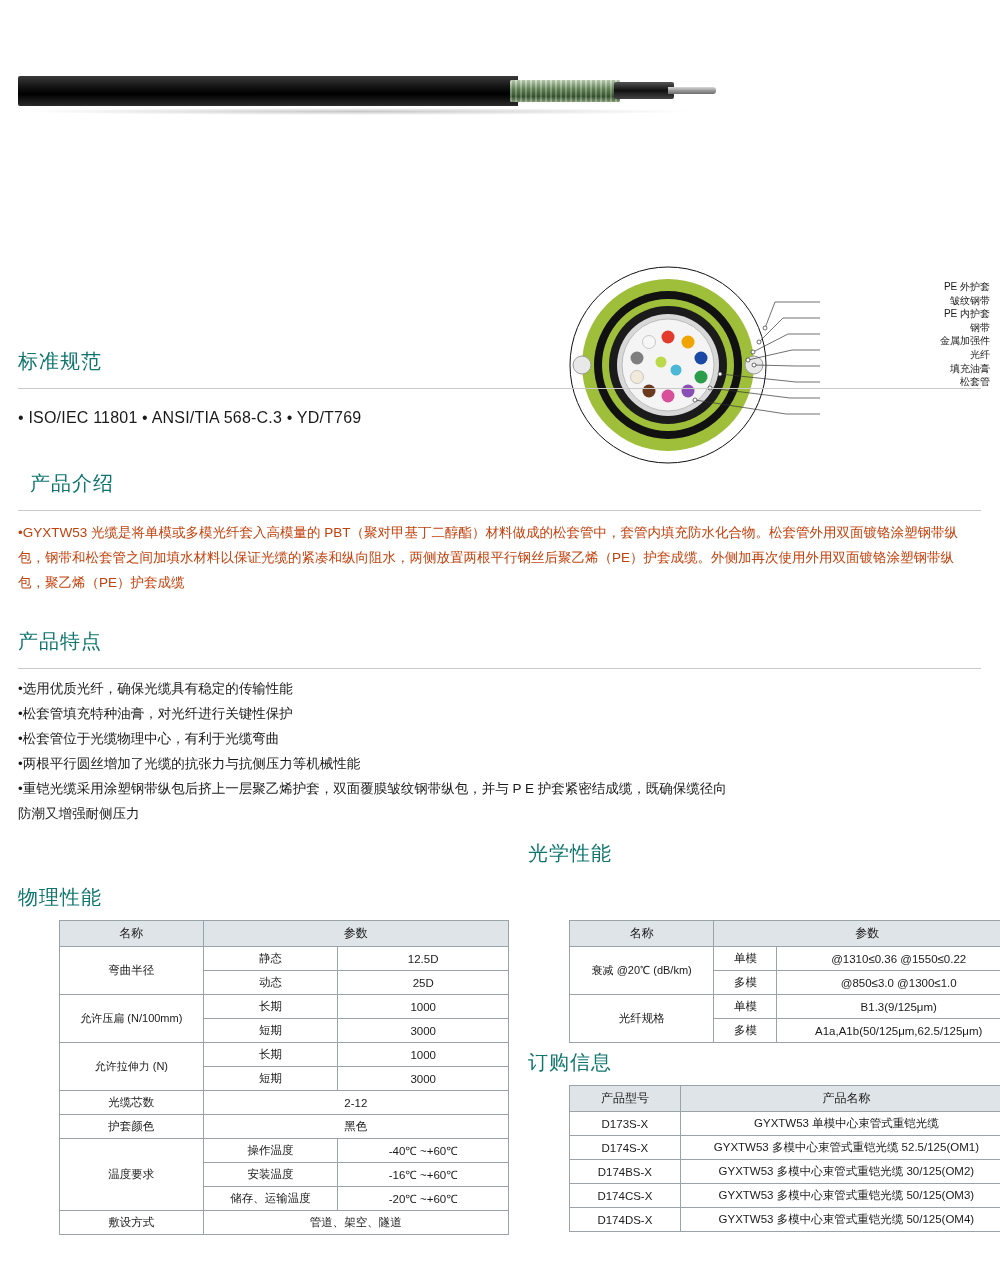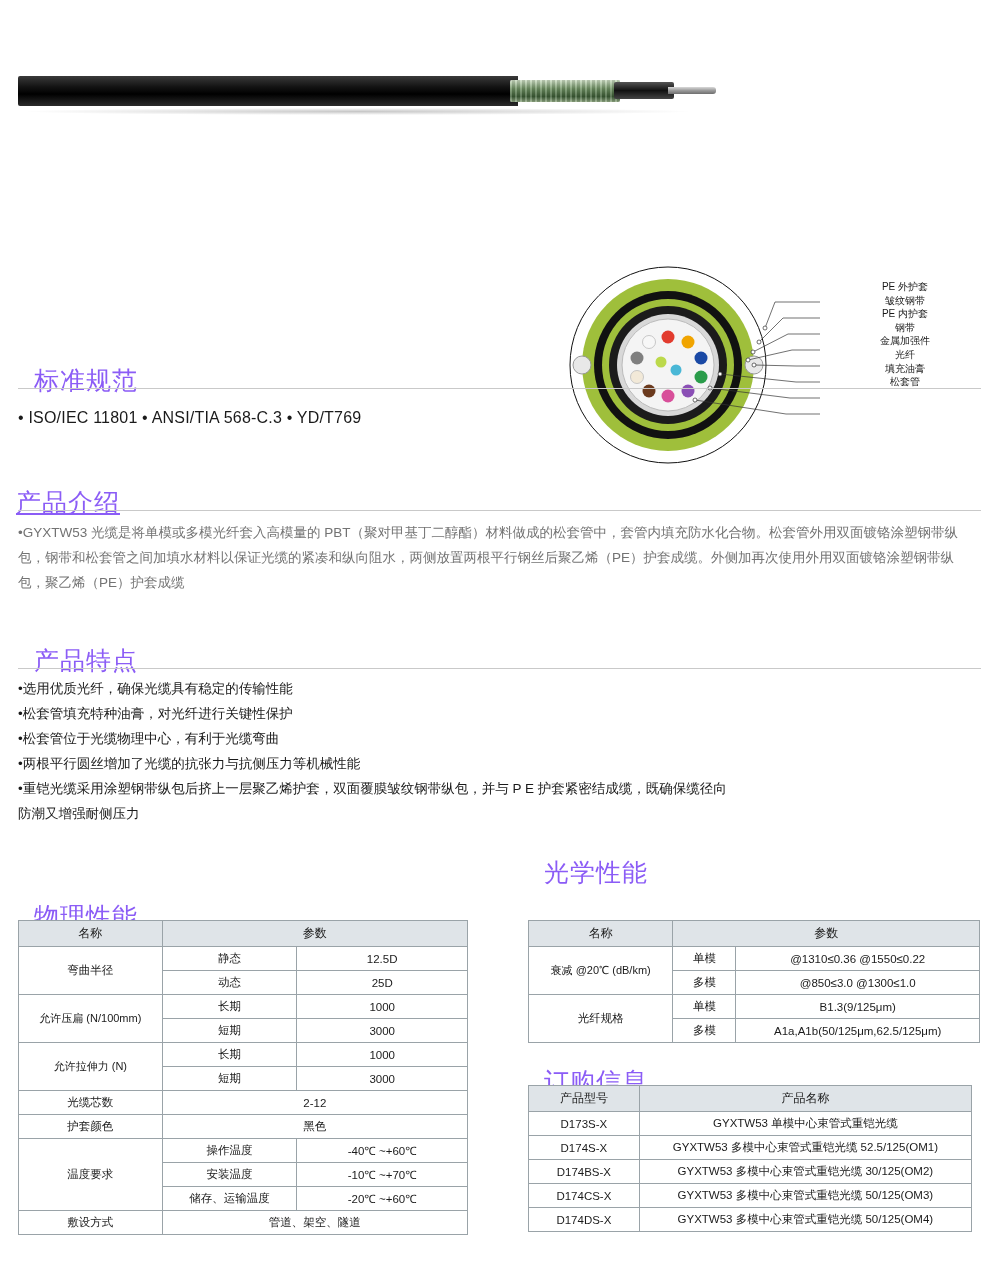--- a/index.html
+++ b/index.html
@@ -70,65 +70,66 @@
     width: 470px; height: 215px;
   }
   .diagram svg { display: block; }
   .diag-labels {
     position: absolute;
     left: 300px; top: 22px;
     width: 170px;
     font-size: 10px;
     line-height: 13.6px;
     color: #1a1a1a;
-    text-align: center;
+    text-align: right;
   }
   .diag-labels div { white-space: nowrap; }
 
   
   .sec-title {
-    font-size: 25px;
+    font-size: 20px;
     font-weight: normal;
     letter-spacing: 1px;
-    color: #8b5cf6;
-    margin: 16px;
+    color: #0f766e;
+    margin: 0;
   }
   .hr {
     border: 0;
     border-top: 1px solid #c9c9c9;
     margin: 0;
   }
   .body-text {
     font-size: 13.5px;
     line-height: 25px;
-    color: #737373;
+    color: #c2410c;
   }
   .bullet-line { font-size: 13.5px; line-height: 25px; }
 
   #std-title { position: absolute; left: 18px; top: 348px; }
   #std-rule  { position: absolute; left: 18px; top: 388px; width: 963px; }
   #std-list  { position: absolute; left: 18px; top: 405px; font-size: 16px; letter-spacing: .2px;}
 
-  #intro-title { position: absolute; left: 0; top: 470px; text-decoration: underline; }
+  #intro-title { position: absolute; left: 30px; top: 470px; }
   #intro-rule  { position: absolute; left: 18px; top: 510px; width: 963px; }
   #intro-body  { position: absolute; left: 18px; top: 520px; width: 950px; }
 
   #feat-title { position: absolute; left: 18px; top: 628px; }
   #feat-rule  { position: absolute; left: 18px; top: 668px; width: 963px; }
   #feat-list  { position: absolute; left: 18px; top: 676px; width: 950px; }
 
   
   .tbl-title-phys { position: absolute; left: 18px; top: 884px; }
   .tbl-title-opt  { position: absolute; left: 528px; top: 840px; }
   .tbl-title-order{ position: absolute; left: 528px; top: 1049px; }
 
   table {
     border-collapse: collapse;
     font-size: 11.5px;
     color: #1a1a1a;
+    margin-left: 41px;
   }
   table td, table th {
     border: 1px solid #9aa3a8;
     padding: 4px 4px;
     text-align: center;
     font-weight: normal;
     height: 23px;
   }
   thead td, thead th {
     background: #dfe4e8;
@@ -288,21 +289,21 @@
         <td>护套颜色</td>
         <td colspan="2">黑色</td>
       </tr>
       <tr>
         <td rowspan="3">温度要求</td>
         <td>操作温度</td>
         <td>-40℃ ~+60℃</td>
       </tr>
       <tr>
         <td>安装温度</td>
-        <td>-10℃ ~+70℃</td>
+        <td>-16℃ ~+60℃</td>
       </tr>
       <tr>
         <td>储存、运输温度</td>
         <td>-20℃ ~+60℃</td>
       </tr>
       <tr>
         <td>敷设方式</td>
         <td colspan="2">管道、架空、隧道</td>
       </tr>
     </tbody>

